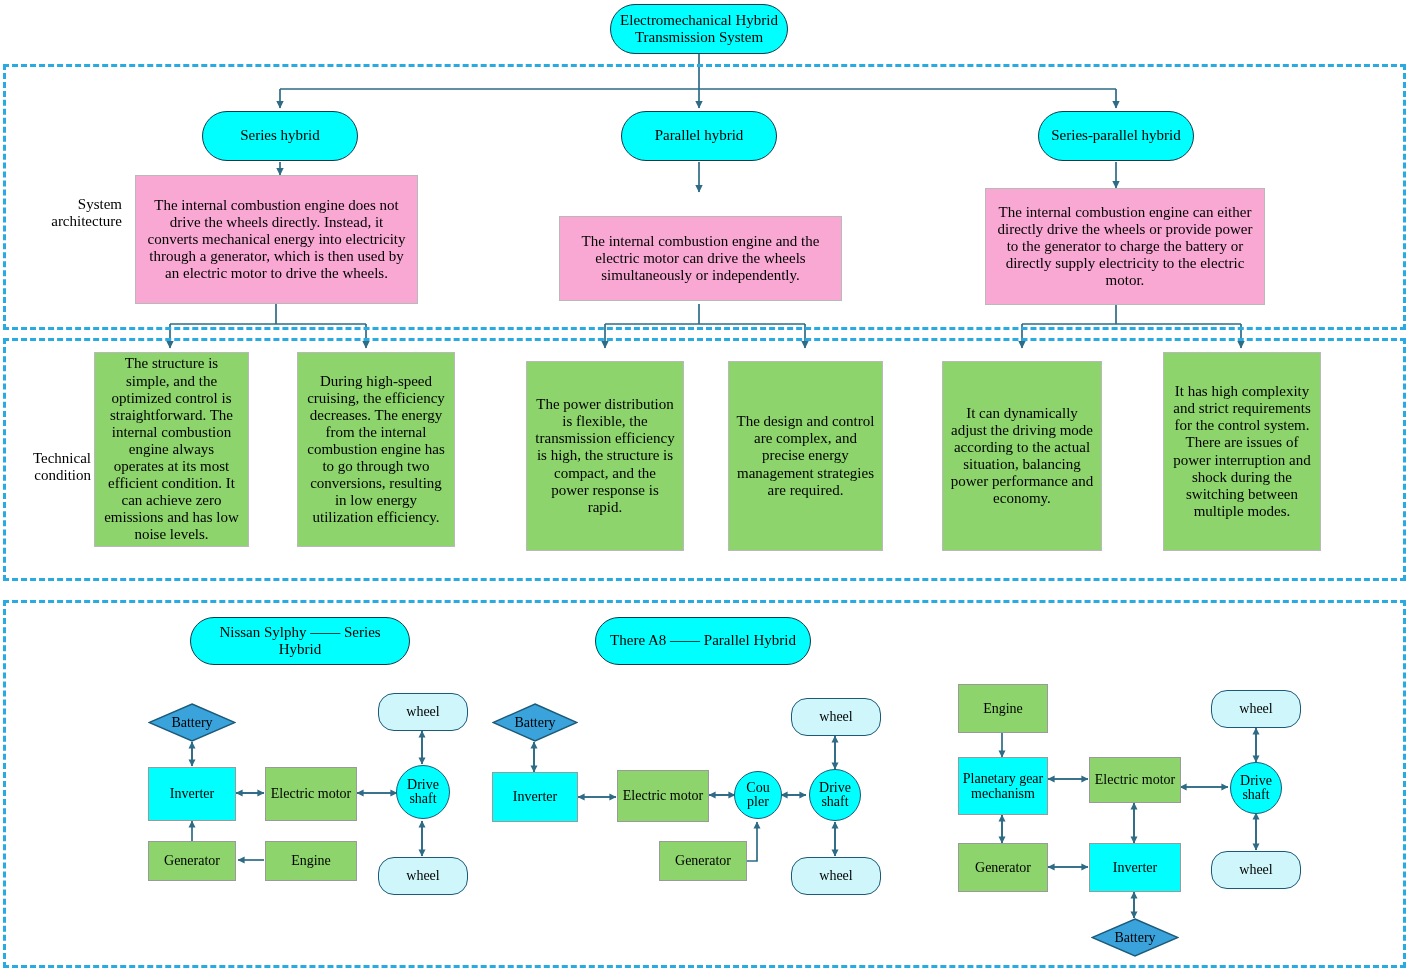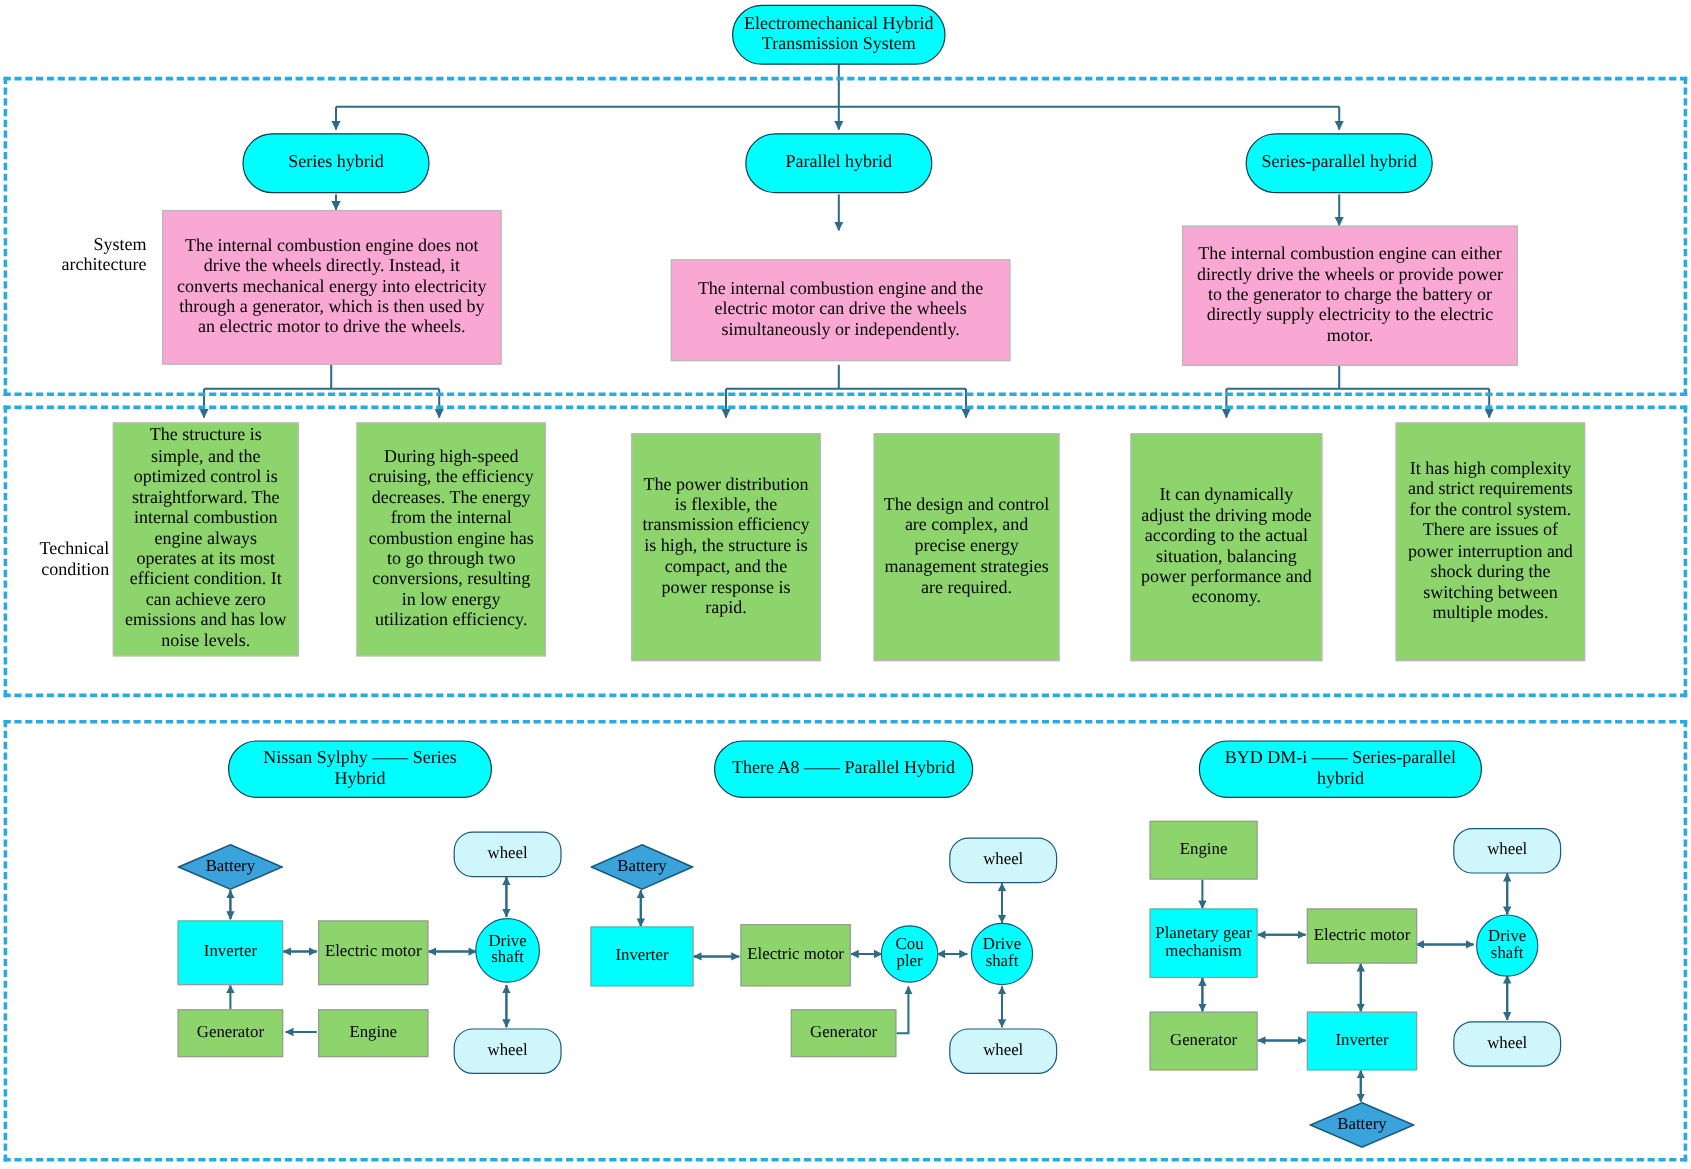--- a/index.html
+++ b/index.html
@@ -166,21 +166,20 @@
 
   <div class="greenbox" style="left:94px;top:352px;width:155px;height:195px;">The structure is simple, and the optimized control is straightforward. The internal combustion engine always operates at its most efficient condition. It can achieve zero emissions and has low noise levels.</div>
   <div class="greenbox" style="left:297px;top:352px;width:158px;height:195px;">During high-speed cruising, the efficiency decreases. The energy from the internal combustion engine has to go through two conversions, resulting in low energy utilization efficiency.</div>
   <div class="greenbox" style="left:526px;top:361px;width:158px;height:190px;">The power distribution is flexible, the transmission efficiency is high, the structure is compact, and the power response is rapid.</div>
   <div class="greenbox" style="left:728px;top:361px;width:155px;height:190px;">The design and control are complex, and precise energy management strategies are required.</div>
   <div class="greenbox" style="left:942px;top:361px;width:160px;height:190px;">It can dynamically adjust the driving mode according to the actual situation, balancing power performance and economy.</div>
   <div class="greenbox" style="left:1163px;top:352px;width:158px;height:199px;">It has high complexity and strict requirements for the control system. There are issues of power interruption and shock during the switching between multiple modes.</div>
 
   <div class="pill" style="left:190px;top:617px;width:220px;height:48px;">Nissan Sylphy —— Series Hybrid</div>
   <div class="pill" style="left:595px;top:617px;width:216px;height:48px;">There A8 —— Parallel Hybrid</div>
-  <div class="pill" style="left:999px;top:617px;width:236px;height:48px;">BYD DM-i —— Series-parallel hybrid</div>
 
   <div class="n-diamond" style="left:148px;top:703px;width:88px;height:39px;">
     <svg class="dshape" viewBox="0 0 88 39" preserveAspectRatio="none">
       <polygon points="44,1 87,19.5 44,38 1,19.5" fill="#3BA3DC" stroke="#1b5a78" stroke-width="1.4"></polygon>
     </svg>
     <span>Battery</span>
   </div>
   <div class="nbox n-cyan" style="left:148px;top:767px;width:88px;height:54px;">Inverter</div>
   <div class="nbox n-green" style="left:265px;top:767px;width:92px;height:54px;">Electric motor</div>
   <div class="nbox n-green" style="left:148px;top:841px;width:88px;height:40px;">Generator</div>

